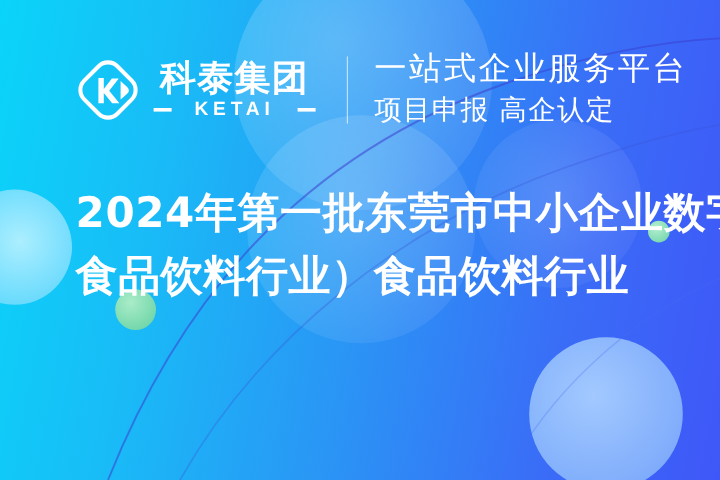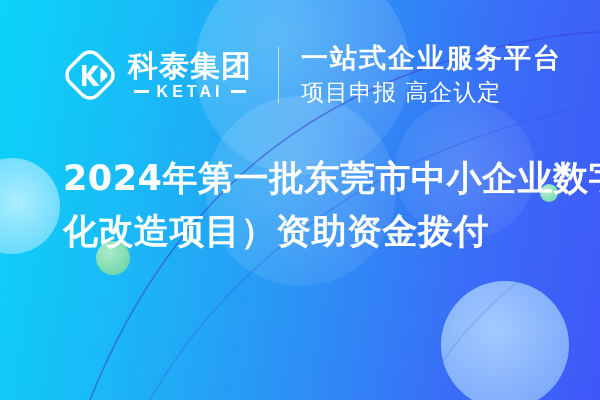--- a/index.html
+++ b/index.html
@@ -94,21 +94,21 @@
     font-size: 30px;
     font-weight: 700;
     color: #ffffff;
     letter-spacing: 1px;
     line-height: 1.05;
     white-space: nowrap;
   }
   .logo-en-row {
     display: flex;
     align-items: center;
-    gap: 8px;
+    gap: 19px;
     margin-top: 2px;
   }
   .logo-dash {
     display: block;
     width: 15px;
     height: 3px;
     background: #ffffff;
   }
   .logo-en {
     font-size: 16px;
@@ -127,21 +127,21 @@
   }
   .slogan {
     margin-left: 22px;
     display: flex;
     flex-direction: column;
     justify-content: center;
   }
   .slogan-main {
     font-family: "DejaVu Sans", "Liberation Sans", sans-serif;
     font-size: 27px;
-    font-weight: 700;
+    font-weight: 400;
     color: #ffffff;
     letter-spacing: 2px;
     line-height: 1.15;
     white-space: nowrap;
   }
   .slogan-sub {
     font-family: "DejaVu Serif", "Liberation Serif", serif;
     font-size: 23px;
     font-weight: 400;
     color: #ffffff;
@@ -216,16 +216,16 @@
 
     <div class="slogan">
       <span class="slogan-main">一站式企业服务平台</span>
       <span class="slogan-sub">项目申报 高企认定</span>
     </div>
 
   </div>
 
   <div class="headline">
     <div class="headline-line">2024年第一批东莞市中小企业数字</div>
-    <div class="headline-line">化改造项目）资助资金拨付</div>
+    <div class="headline-line">食品饮料行业）食品饮料行业</div>
   </div>
 
 </div>
 
 </body></html>

